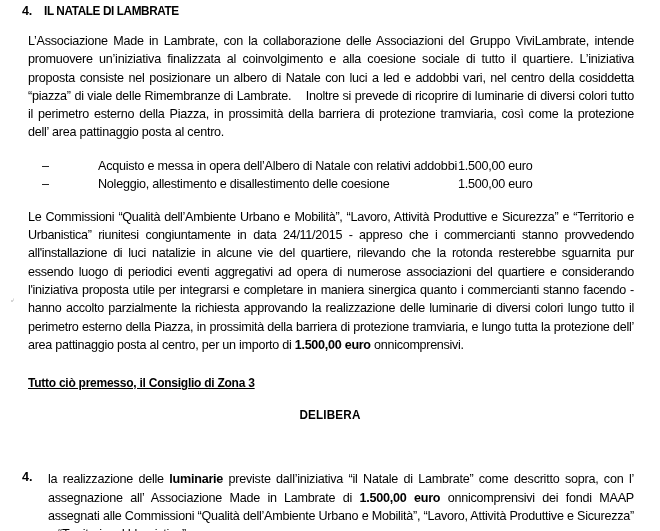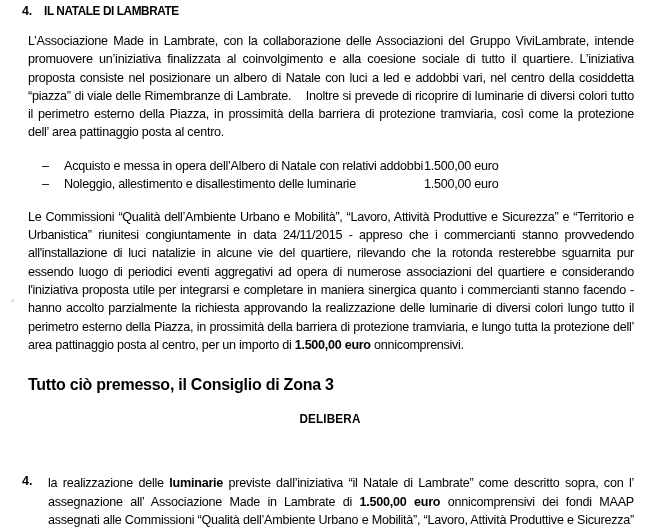--- a/index.html
+++ b/index.html
@@ -76,32 +76,34 @@
     letter-spacing: -0.25px;
     margin-left: 42px;
   }
   .dash-list .dash {
     width: 22px;
     flex: 0 0 22px;
   }
   .dash-list .item-text {
     flex: 0 0 auto;
     width: 360px;
+    margin-left: 34px;
   }
   .dash-list .amount {
     flex: 0 0 auto;
     white-space: nowrap;
   }
 
   
   .line-bold {
-    font-size: 16px;
+    font-size: 12px;
     font-weight: bold;
     letter-spacing: -0.25px;
     margin: 0 0 0 28px;
+    text-decoration: underline;
   }
   .centered-bold {
     text-align: center;
     font-weight: bold;
     font-size: 12.3px;
     letter-spacing: 0.2px;
     transform: scaleX(0.95);
   }
 
   
@@ -157,21 +159,21 @@
 
 
   <ul class="dash-list">
     <li>
       <span class="dash">–</span>
       <span class="item-text">Acquisto e messa in opera dell’Albero di Natale con relativi addobbi</span>
       <span class="amount">1.500,00 euro</span>
     </li>
     <li>
       <span class="dash">–</span>
-      <span class="item-text">Noleggio, allestimento e disallestimento delle luminarie</span>
+      <span class="item-text">Noleggio, allestimento e disallestimento delle coesione</span>
       <span class="amount">1.500,00 euro</span>
     </li>
   </ul>
 
   <div class="spacer-14"></div>
 
   <div class="body-block">
     <p class="para tight"><span>Le Commissioni “Qualità dell’Ambiente Urbano e Mobilità”, “Lavoro, Attività Produttive e Sicurezza” e “Territorio e Urbanistica” riunitesi congiuntamente in data 24/11/2015 - appreso che i commercianti stanno provvedendo all'installazione di luci natalizie in alcune vie del quartiere, rilevando  che la rotonda resterebbe sguarnita pur essendo luogo di periodici eventi aggregativi ad opera di numerose associazioni del quartiere e considerando l'iniziativa proposta utile per integrarsi e completare in maniera sinergica quanto i commercianti stanno facendo - hanno accolto parzialmente la richiesta approvando la realizzazione delle luminarie di diversi colori lungo tutto il perimetro esterno della Piazza, in prossimità della barriera di protezione tramviaria, e lungo tutta la protezione dell’ area pattinaggio posta al centro, per un importo di </span><b>1.500,00 euro</b><span> onnicomprensivi.</span></p>
   </div>
 

